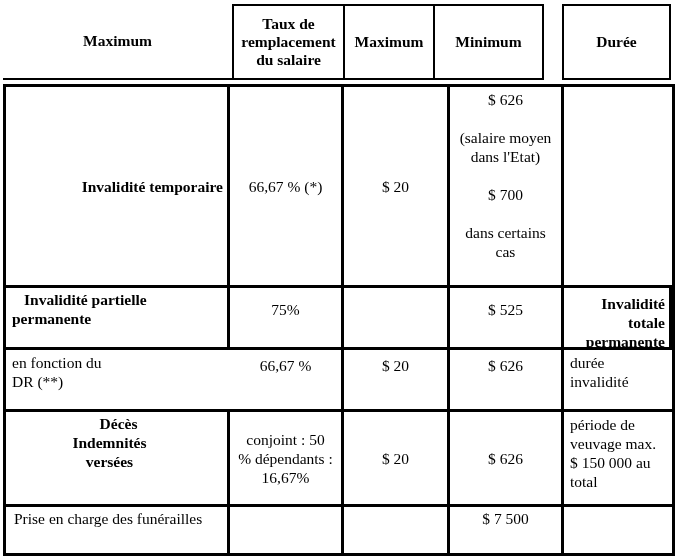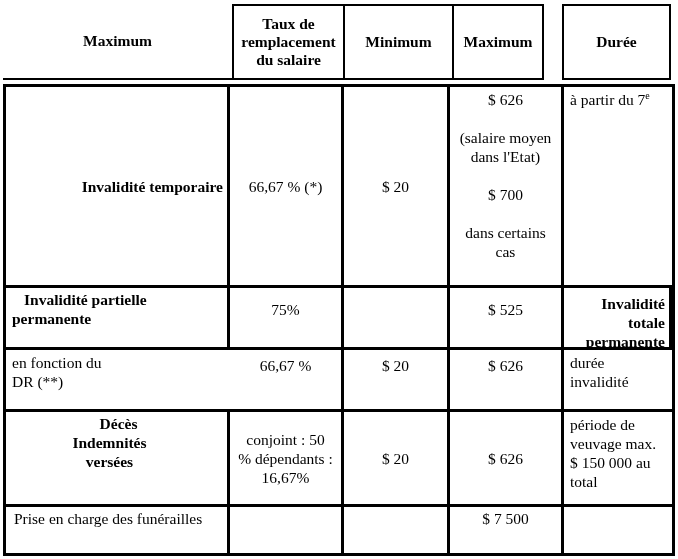--- a/index.html
+++ b/index.html
@@ -83,25 +83,25 @@
 
   <div class="hdr">
     <div class="h-floride">
       <span>Maximum</span>
     </div>
     <div class="h-box h-taux">
       <span class="pre">Taux de
 remplacement
 du salaire</span>
     </div>
+    <div class="h-box h-max">
+      <span>Maximum</span>
+    </div>
     <div class="h-box h-min">
       <span>Minimum</span>
-    </div>
-    <div class="h-box h-max">
-      <span>Maximum</span>
     </div>
     <div class="h-box h-duree">
       <span>Durée</span>
     </div>
   </div>
 
   <div class="grid">
 
     <div class="cell v-center bold indent6">
       <span>Invalidité temporaire</span>
@@ -115,21 +115,20 @@
     <div class="cell h-center pre pt3">$ 626
 
 (salaire moyen
 dans l'Etat)
 
 $ 700
 
 dans certains
 cas</div>
     <div class="cell last-col duree-cell">
-      <div><span>à partir du 7</span><sup class="sup">e</sup></div>
     </div>
 
     <div class="cell bold pre hang">Invalidité partielle
 permanente</div>
     <div class="cell h-center pt12">
       <span>75%</span>
     </div>
     <div class="cell"></div>
     <div class="cell h-center pt12">
       <span>$ 525</span>

